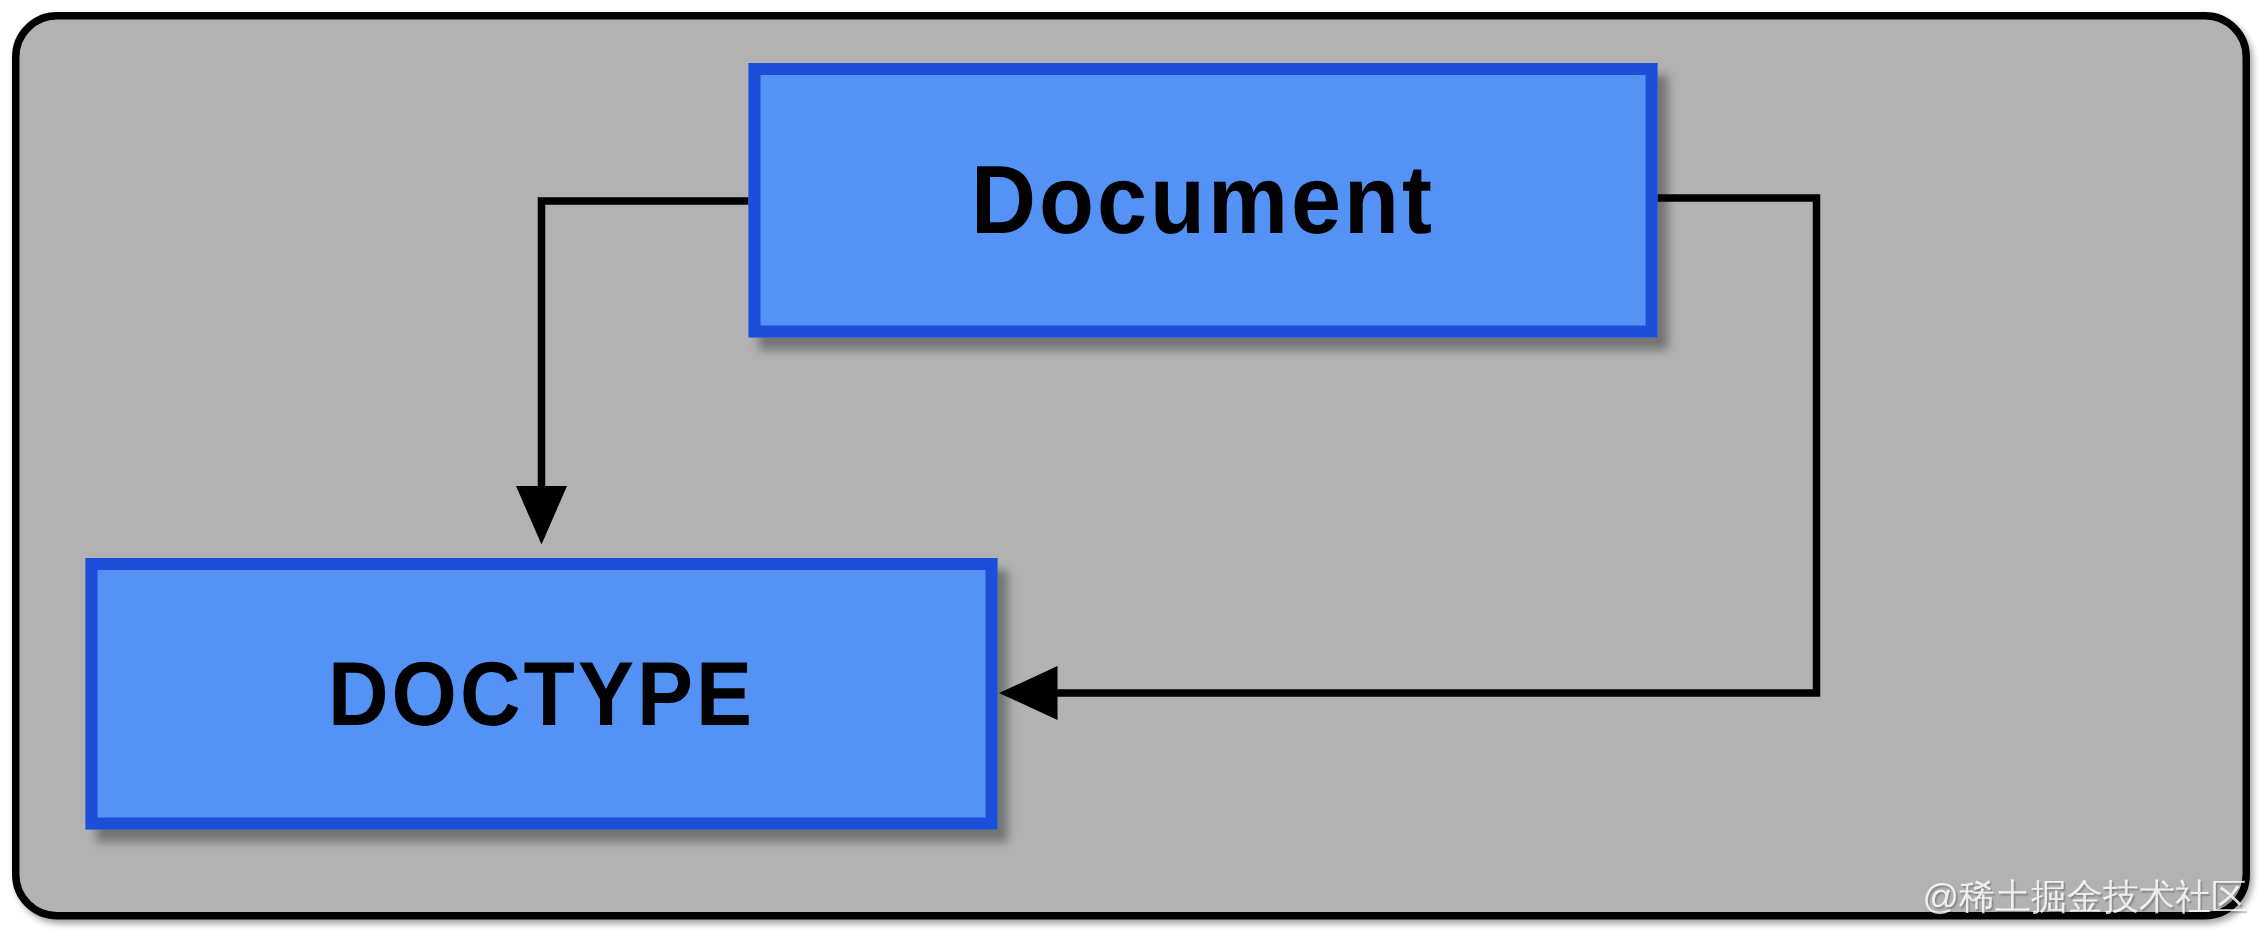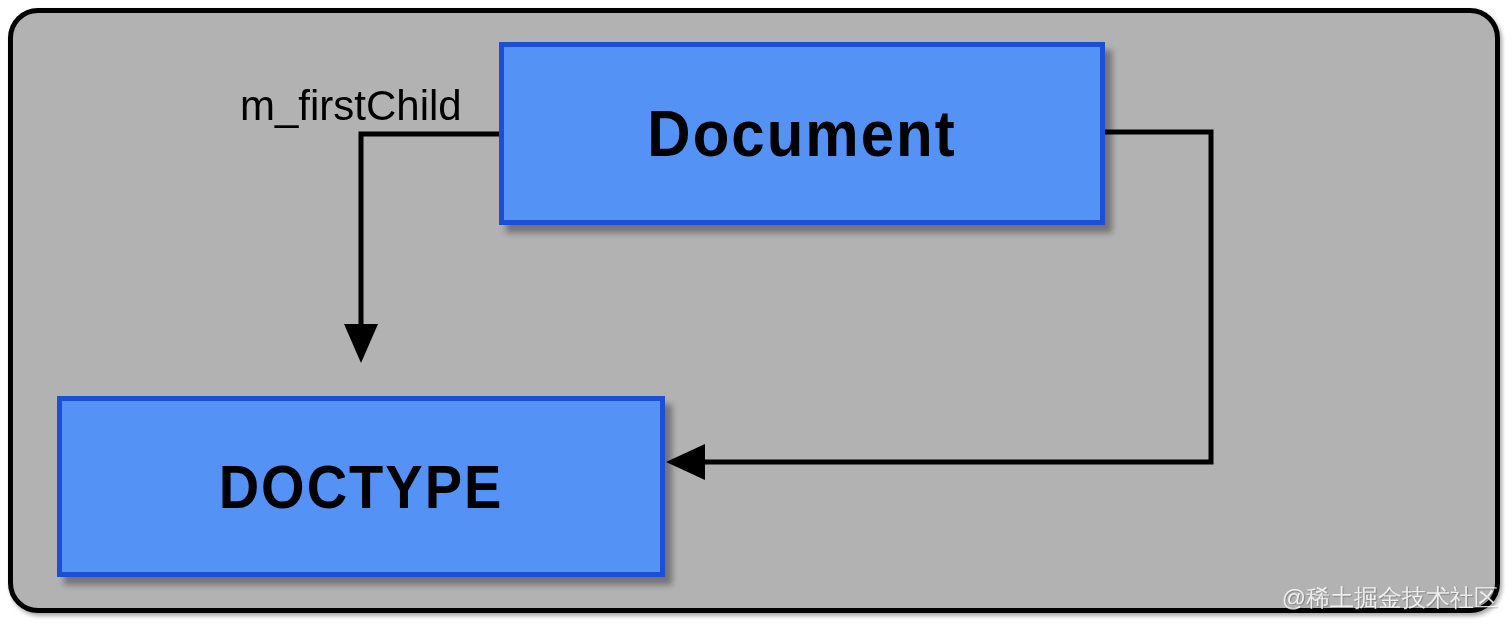--- a/index.html
+++ b/index.html
@@ -24,21 +24,21 @@
     box-sizing: border-box;
     background: #b2b2b2;
     border: 5px solid #000000;
     border-radius: 30px;
     box-shadow: 2px 3px 4px rgba(0,0,0,0.35);
   }
   .node {
     position: absolute;
     box-sizing: border-box;
     background: #5592f5;
-    border: 5px solid #1d4ed8;
+    border: 8px solid #1d4ed8;
     box-shadow: 7px 8px 6px rgba(0,0,0,0.35);
     display: flex;
     align-items: center;
     justify-content: center;
   }
   .node-label {
     font-weight: bold;
     color: #000000;
     letter-spacing: 2px;
     transform: scaleY(1.08);
@@ -48,21 +48,20 @@
     top: 42px;
     width: 606px;
     height: 183px;
   }
   .node-document .node-label { font-size: 60px; }
   .node-doctype {
     left: 57px;
     top: 372px;
     width: 608px;
     height: 181px;
-    margin-top: 24px;
   }
   .node-doctype .node-label { font-size: 56px; }
   .edge-label {
     position: absolute;
     font-size: 42px;
     color: #000000;
     white-space: nowrap;
   }
   .edge-label-first {
     left: 240px;
@@ -110,18 +109,17 @@
   </svg>
 
   <div class="node node-document">
     <span class="node-label">Document</span>
   </div>
 
   <div class="node node-doctype">
     <span class="node-label">DOCTYPE</span>
   </div>
 
-  <div class="edge-label edge-label-first">m_firstChild</div>
 
 
   <div class="watermark">@稀土掘金技术社区</div>
 
 </div>
 
 </body></html>

